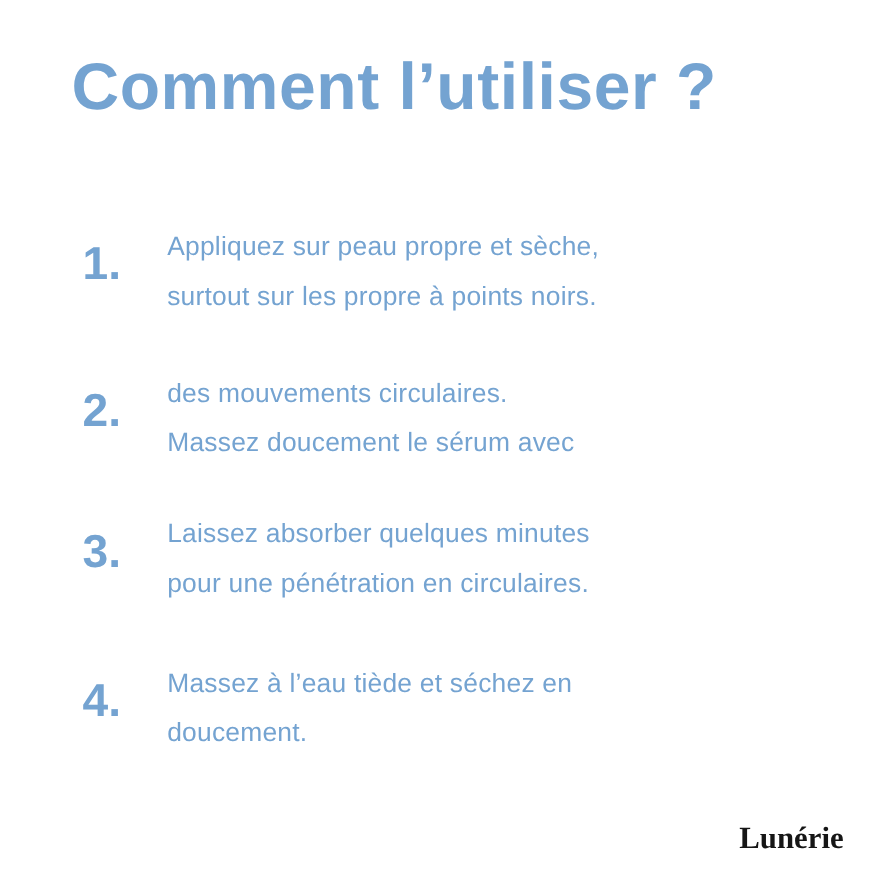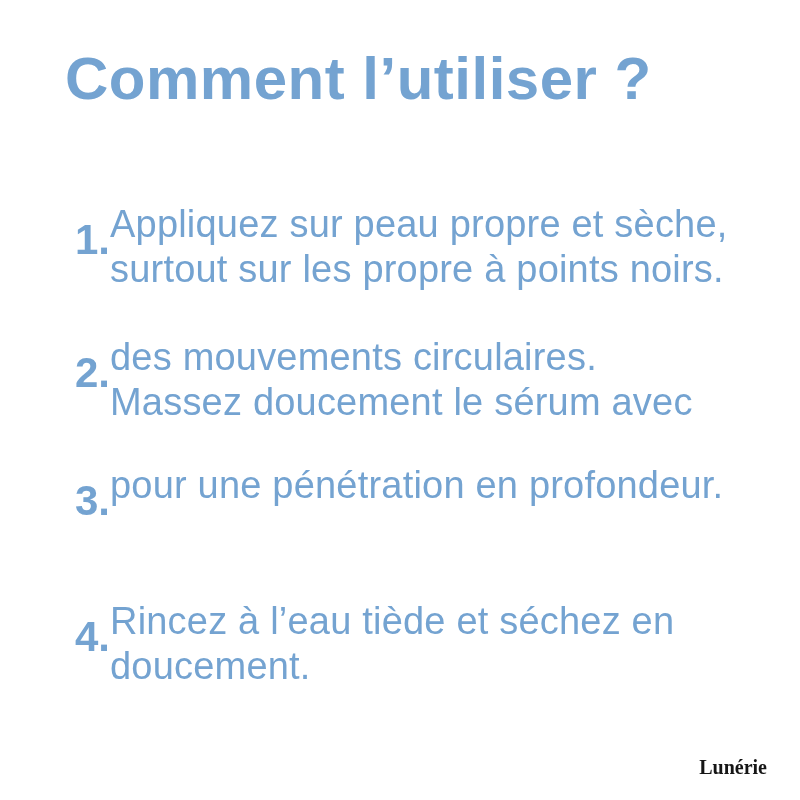--- a/index.html
+++ b/index.html
@@ -36,36 +36,37 @@
     width:45px;
     flex:0 0 45px;
     text-align:right;
     font-size:42px;
     font-weight:700;
     line-height:1;
     padding-top:17px;
     color:var(--accent);
   }
   .step-text{
-    font-size:38px;
+    margin-left:42px;
+    font-size:24px;
     font-weight:400;
     line-height:45px;
     letter-spacing:.2px;
     color:var(--accent);
   }
   .step-1{top:202px;}
   .step-2{top:335px;}
   .step-3{top:463px;}
   .step-4{top:599px;}
   .brand{
     position:absolute;
     right:33px;bottom:21px;
     font-family:"Liberation Serif", serif;
     font-weight:700;
-    font-size:20px;
+    font-size:28px;
     color:var(--brand-ink);
   }
 </style>
 </head>
 <body>
 
 <div class="canvas">
 
   <h1 class="title">Comment l’utiliser ?</h1>
 
@@ -81,27 +82,28 @@
     <div class="step-num">2.</div>
     <div class="step-text">
       <div>des mouvements circulaires.</div>
       <div>Massez doucement le sérum avec</div>
     </div>
   </div>
 
   <div class="step step-3">
     <div class="step-num">3.</div>
     <div class="step-text">
-      <div>pour une pénétration en profondeur.</div>
+      <div>Laissez absorber quelques minutes</div>
+      <div>pour une pénétration en circulaires.</div>
     </div>
   </div>
 
   <div class="step step-4">
     <div class="step-num">4.</div>
     <div class="step-text">
-      <div>Rincez à l’eau tiède et séchez en</div>
+      <div>Massez à l’eau tiède et séchez en</div>
       <div>doucement.</div>
     </div>
   </div>
 
   <div class="brand">Lunérie</div>
 
 </div>
 
 </body></html>

